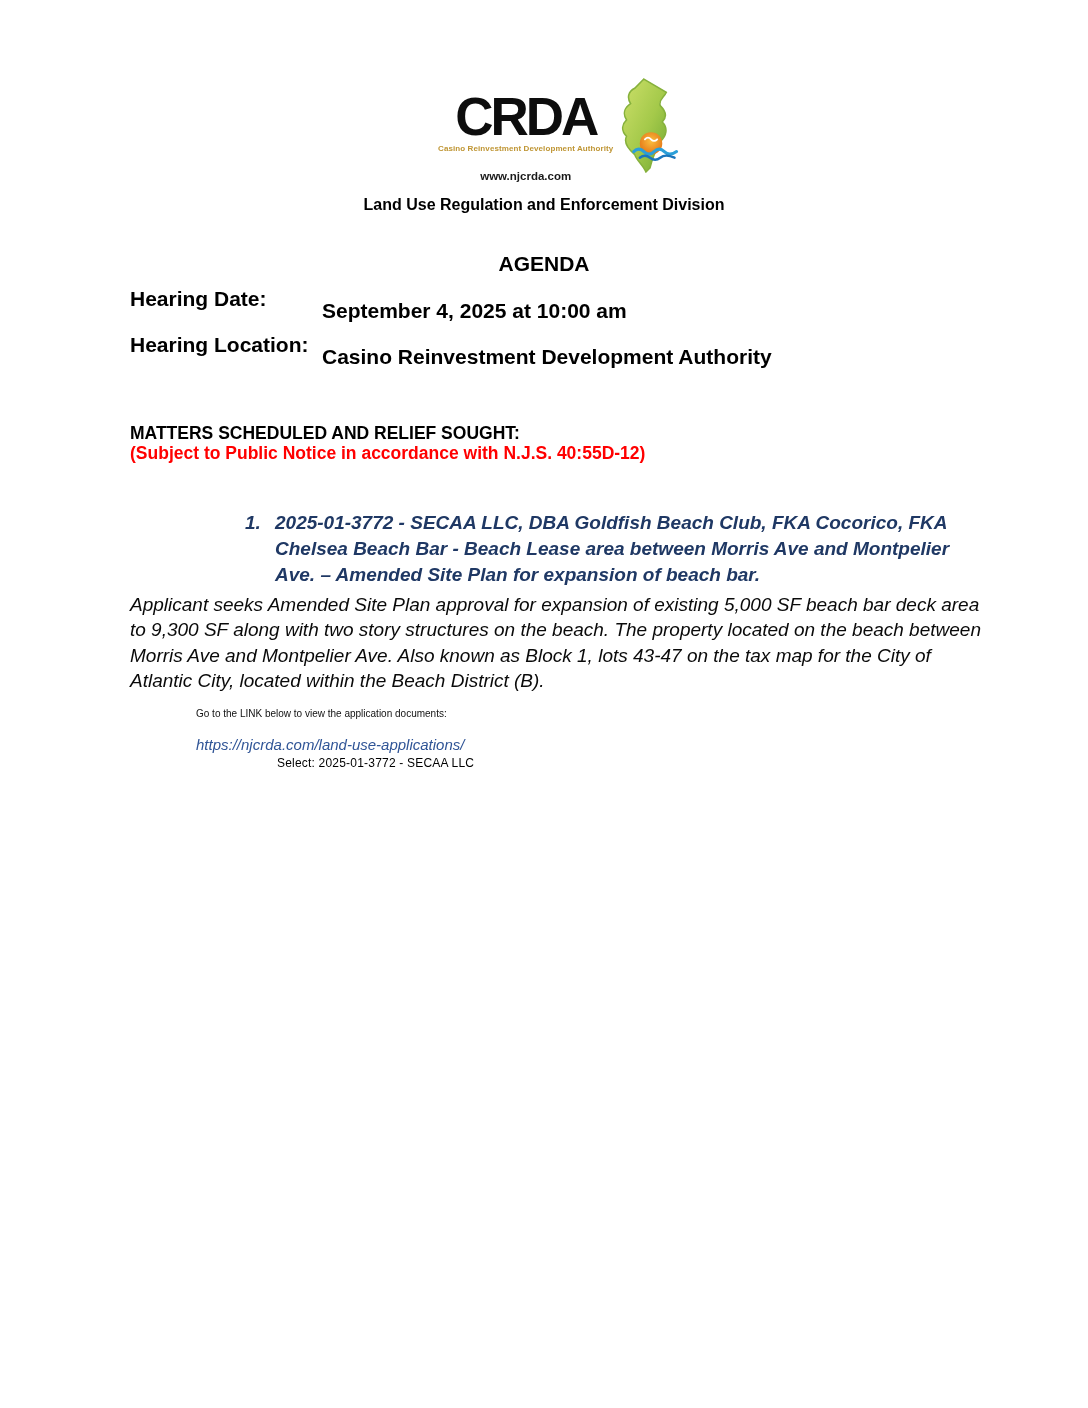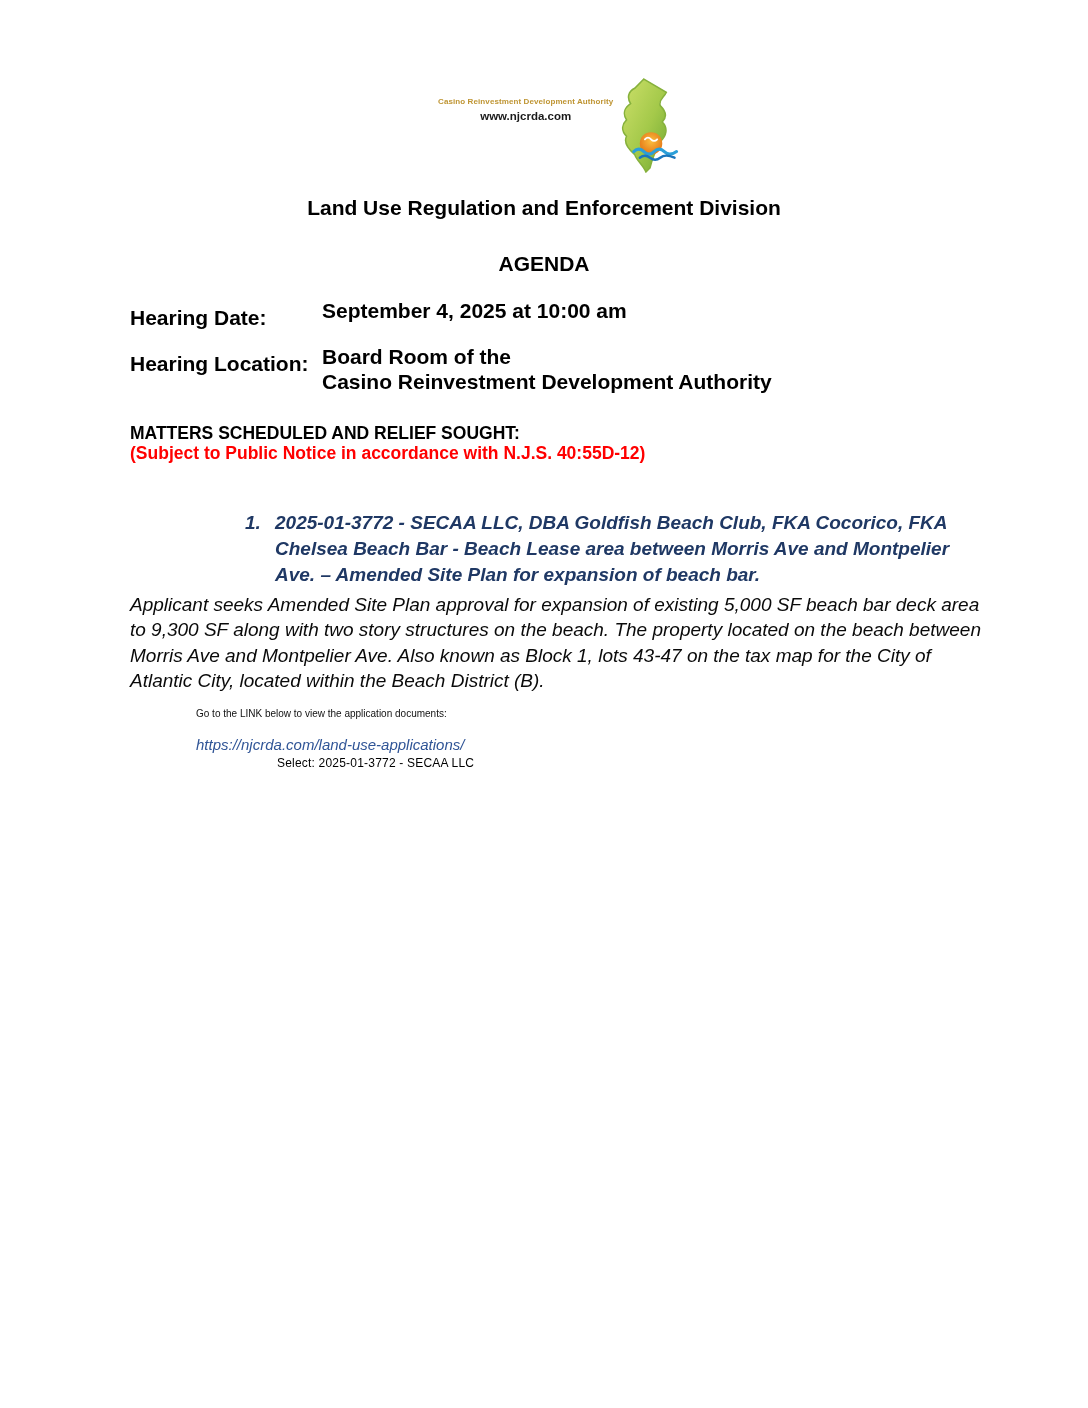--- a/index.html
+++ b/index.html
@@ -20,41 +20,41 @@
   }
   .logo-text { display: flex; flex-direction: column; align-items: center; margin-top: 18px; }
   .logo-acronym {
     font-size: 53px; font-weight: bold; letter-spacing: -3px;
     color: #0d0d0d; line-height: 0.88;
   }
   .logo-tagline {
     font-size: 8px; font-weight: bold; color: #bf9533;
     margin-top: 3px; white-space: nowrap; letter-spacing: 0.1px;
   }
-  .logo-site { font-size: 11.5px; font-weight: bold; color: #1a1a1a; margin-top: 4px; }
+  .logo-site { font-size: 11.5px; font-weight: bold; color: #1a1a1a; margin-top: 17px; }
   .logo-nj { margin-left: -4px; margin-top: 0; }
 
   
   .division-title {
     position: absolute; top: 196px; left: 0; width: 100%;
-    text-align: center; font-size: 21px; font-weight: bold;
+    text-align: center; font-size: 16px; font-weight: bold;
   }
   .agenda-title {
     position: absolute; top: 252px; left: 0; width: 100%;
     text-align: center; font-size: 21px; font-weight: bold;
   }
 
   
   .hearing-date-row { position: absolute; top: 286px; left: 0; width: 100%; font-weight: bold; font-size: 21px; }
   .hearing-loc-row  { position: absolute; top: 332px; left: 0; width: 100%; font-weight: bold; font-size: 21px; }
   .h-label { position: absolute; left: 130px; top: 0; white-space: nowrap; }
   .h-value { position: absolute; left: 322px; top: 0; white-space: nowrap; margin-top: 12px; }
   .loc-lines div { line-height: 25.4px; white-space: nowrap; }
   .hearing-date-row .h-value { line-height: 25.4px; }
-  .h-label { line-height: 25.4px; margin-top: 19px; }
+  .h-label { line-height: 25.4px; }
 
   
   .matters { position: absolute; top: 424px; left: 130px; font-weight: bold; font-size: 17.5px; }
   .matters-heading { line-height: 19.5px; color: #000000; }
   .matters-notice  { line-height: 19.5px; }
 
   
   .item {
     position: absolute; top: 510px; left: 245px;
     display: flex; font-size: 19px; font-weight: bold; font-style: italic;
@@ -78,20 +78,21 @@
   }
   .select-line { position: absolute; top: 756px; left: 277px; font-size: 12px; letter-spacing: 0.2px; }
 </style>
 </head>
 <body>
 
 <div class="page">
 
   <div class="logo">
     <div class="logo-text">
+      <div class="logo-acronym">CRDA</div>
       <div class="logo-tagline" style="color: rgb(191, 149, 51);">Casino Reinvestment Development Authority</div>
       <div class="logo-site">www.njcrda.com</div>
     </div>
     <div class="logo-nj">
       <svg width="80" height="97" viewBox="0 0 78 95" xmlns="http://www.w3.org/2000/svg">
         <defs>
           <linearGradient id="njgrad" x1="0" y1="0" x2="1" y2="1">
             <stop offset="0" stop-color="#cde06a"></stop>
             <stop offset="0.55" stop-color="#a4c94a"></stop>
             <stop offset="1" stop-color="#6fa832"></stop>
@@ -114,21 +115,20 @@
   <div class="agenda-title">AGENDA</div>
 
   <div class="hearing-date-row">
     <span class="h-label">Hearing Date:</span>
     <span class="h-value">September 4, 2025 at 10:00 am</span>
   </div>
 
   <div class="hearing-loc-row">
     <span class="h-label">Hearing Location:</span>
     <span class="h-value loc-lines">
-      <div>Board Room of the</div>
       <div>Casino Reinvestment Development Authority</div>
     </span>
   </div>
 
   <div class="matters">
     <div class="matters-heading">MATTERS SCHEDULED AND RELIEF SOUGHT:</div>
     <div class="matters-notice" style="color: rgb(255, 0, 0);">(Subject to Public Notice in accordance with N.J.S. 40:55D-12)</div>
   </div>
 
   <div class="item" style="color: rgb(31, 56, 100);">

